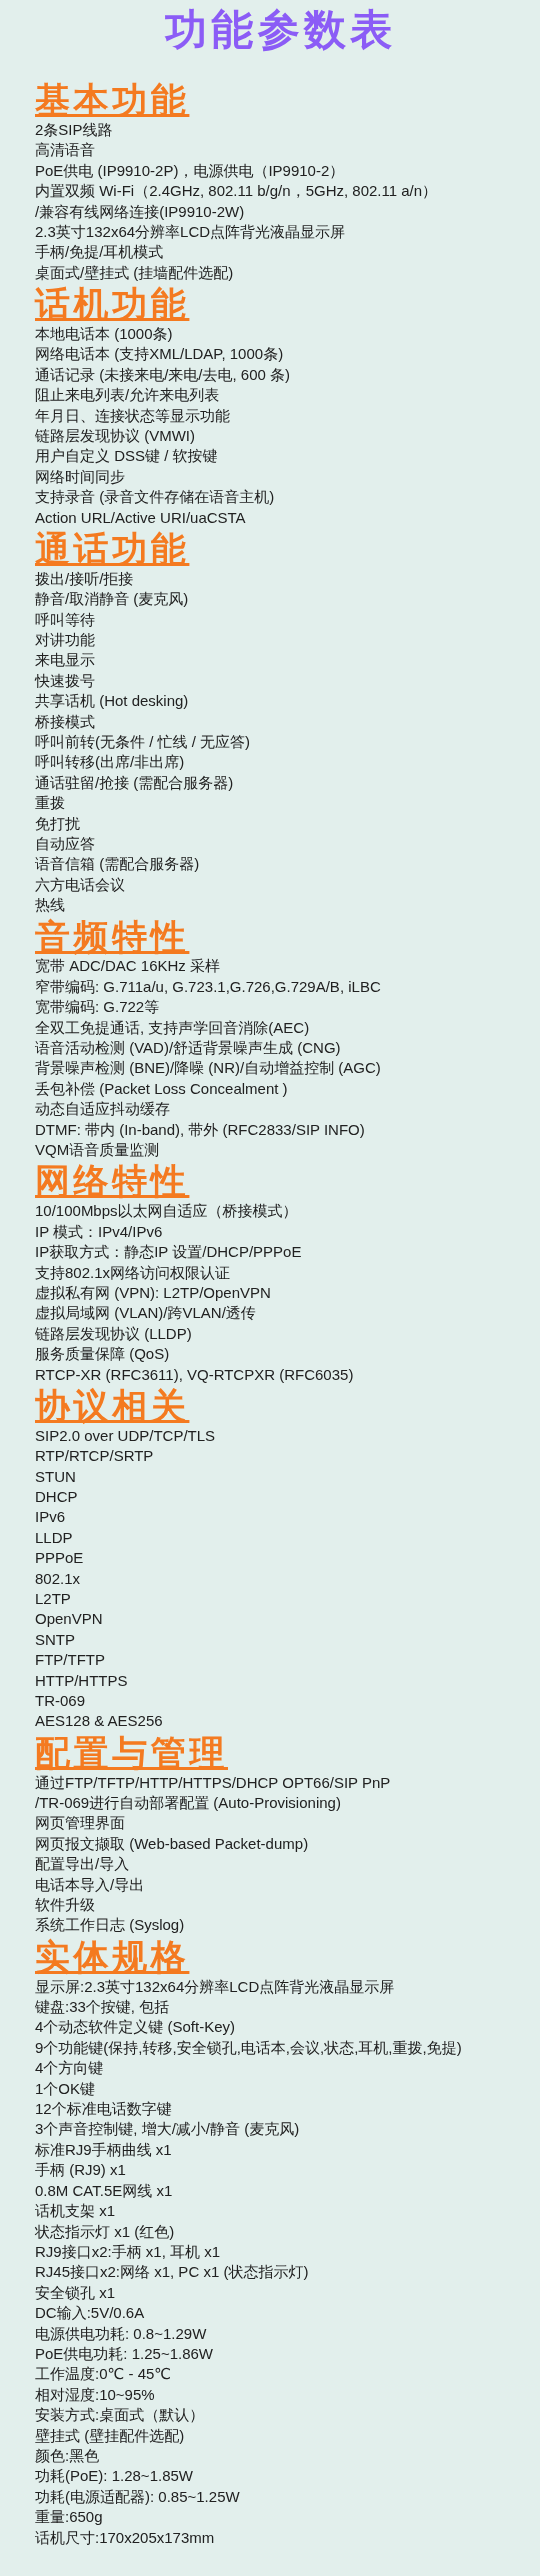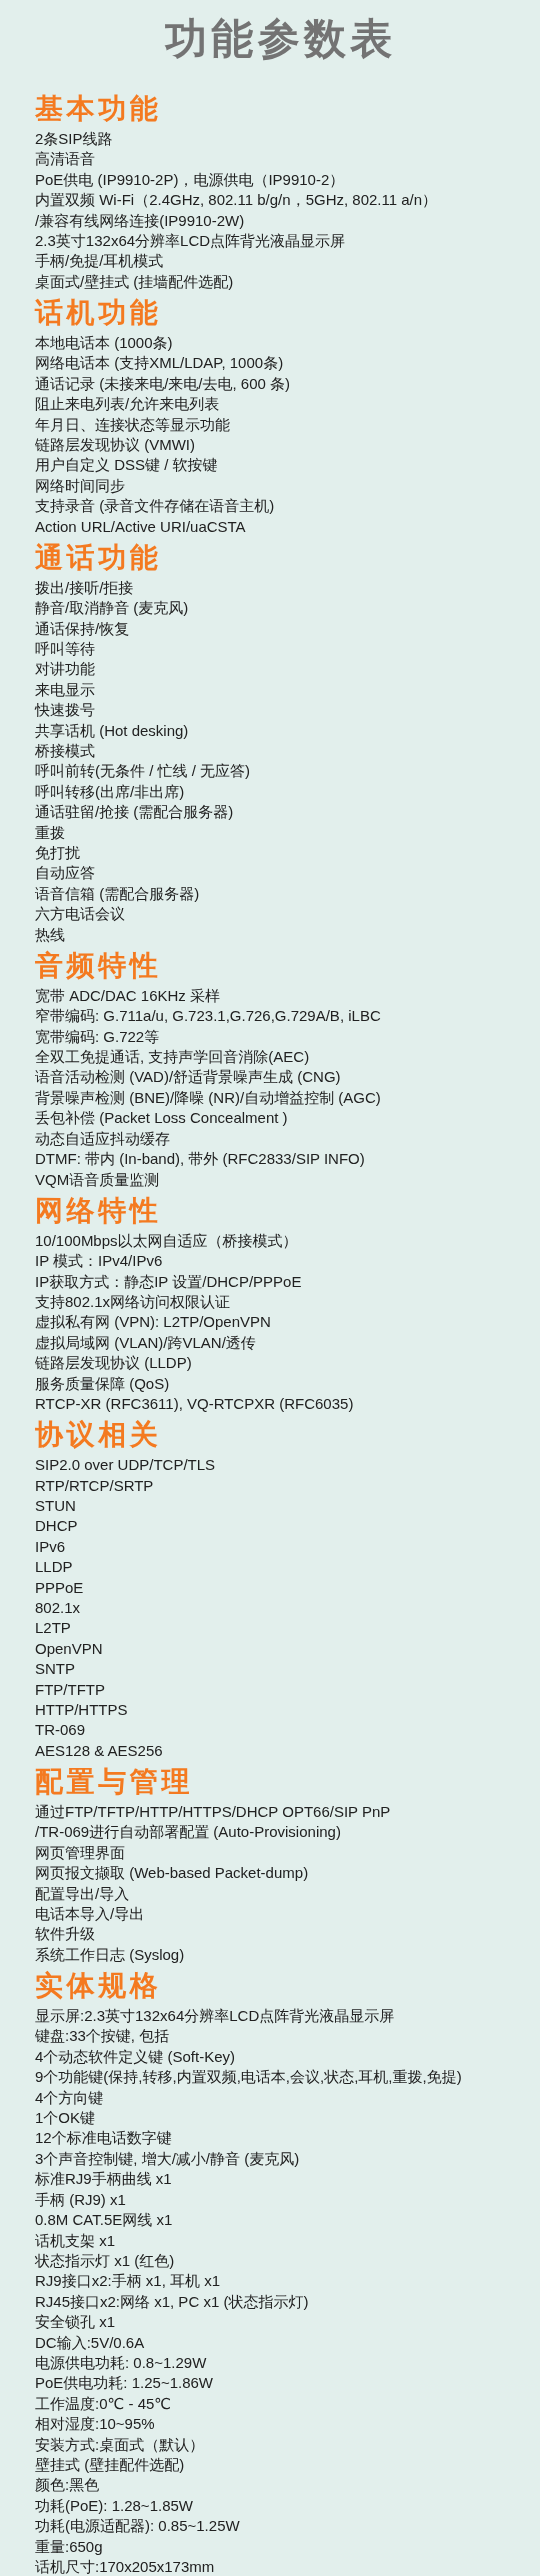--- a/index.html
+++ b/index.html
@@ -16,35 +16,36 @@
       linear-gradient(103deg, rgba(255,255,255,.75) 0%, rgba(255,255,255,.40) 40%, rgba(255,255,255,0) 62%),
       conic-gradient(from 168deg at 32% 108%,
         rgba(255,255,255,0) 0deg, rgba(255,255,255,.45) 10deg, rgba(255,255,255,0) 22deg,
         rgba(255,255,255,.30) 34dedeg, rgba(255,255,255,0) 46deg,
         rgba(255,255,255,.40) 58deg, rgba(255,255,255,0) 74deg),
       linear-gradient(180deg,#f6fbfa 0%, #ecf5f2 12%, #e1efec 38%, #dcedea 100%);
   }
   .page{width:541px;height:2576px;box-sizing:border-box;padding:0 14.4px 0 35px;}
   .title{
     margin:0 0 27px 0;
-    padding-top:14px;
+    padding-top:5px;
     text-align:center;
     font-size:42px;
     line-height:50px;
     font-weight:bold;
     letter-spacing:4.3px;
-    color:#737373;
+    color:#8b5cf6;
   }
   .heading{
     margin:2.9px 0 2.9px 0;
-    font-size:28px;
+    font-size:35px;
     line-height:35px;
     font-weight:bold;
     letter-spacing:3.6px;
     color:var(--accent);
+    text-decoration:underline;
   }
   .items{margin:0;}
   .line{
     margin:0;
     font-size:15px;
     line-height:20.4px;
     white-space:nowrap;
     color:var(--text);
   }
 </style>
@@ -82,21 +83,20 @@
           <p class="line">支持录音 (录音文件存储在语音主机)</p>
           <p class="line">Action URL/Active URI/uaCSTA</p>
         </div>
   </section>
 
   <section class="spec-section">
     <h2 class="heading">通话功能</h2>
     <div class="items">
           <p class="line">拨出/接听/拒接</p>
           <p class="line">静音/取消静音 (麦克风)</p>
-          <p class="line">通话保持/恢复</p>
           <p class="line">呼叫等待</p>
           <p class="line">对讲功能</p>
           <p class="line">来电显示</p>
           <p class="line">快速拨号</p>
           <p class="line">共享话机 (Hot desking)</p>
           <p class="line">桥接模式</p>
           <p class="line">呼叫前转(无条件 / 忙线 / 无应答)</p>
           <p class="line">呼叫转移(出席/非出席)</p>
           <p class="line">通话驻留/抢接 (需配合服务器)</p>
           <p class="line">重拨</p>
@@ -173,21 +173,21 @@
           <p class="line">系统工作日志 (Syslog)</p>
         </div>
   </section>
 
   <section class="spec-section">
     <h2 class="heading">实体规格</h2>
     <div class="items">
           <p class="line">显示屏:2.3英寸132x64分辨率LCD点阵背光液晶显示屏</p>
           <p class="line">键盘:33个按键, 包括</p>
           <p class="line">4个动态软件定义键 (Soft-Key)</p>
-          <p class="line">9个功能键(保持,转移,内置双频,电话本,会议,状态,耳机,重拨,免提)</p>
+          <p class="line">9个功能键(保持,转移,安全锁孔,电话本,会议,状态,耳机,重拨,免提)</p>
           <p class="line">4个方向键</p>
           <p class="line">1个OK键</p>
           <p class="line">12个标准电话数字键</p>
           <p class="line">3个声音控制键, 增大/减小/静音 (麦克风)</p>
           <p class="line">标准RJ9手柄曲线 x1</p>
           <p class="line">手柄 (RJ9) x1</p>
           <p class="line">0.8M CAT.5E网线 x1</p>
           <p class="line">话机支架 x1</p>
           <p class="line">状态指示灯 x1 (红色)</p>
           <p class="line">RJ9接口x2:手柄 x1, 耳机 x1</p>

